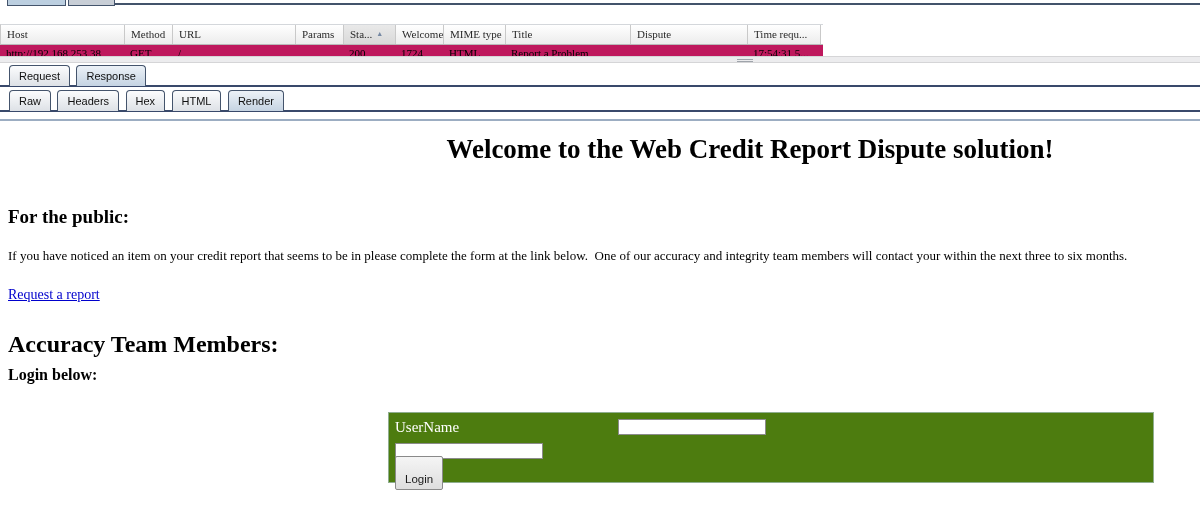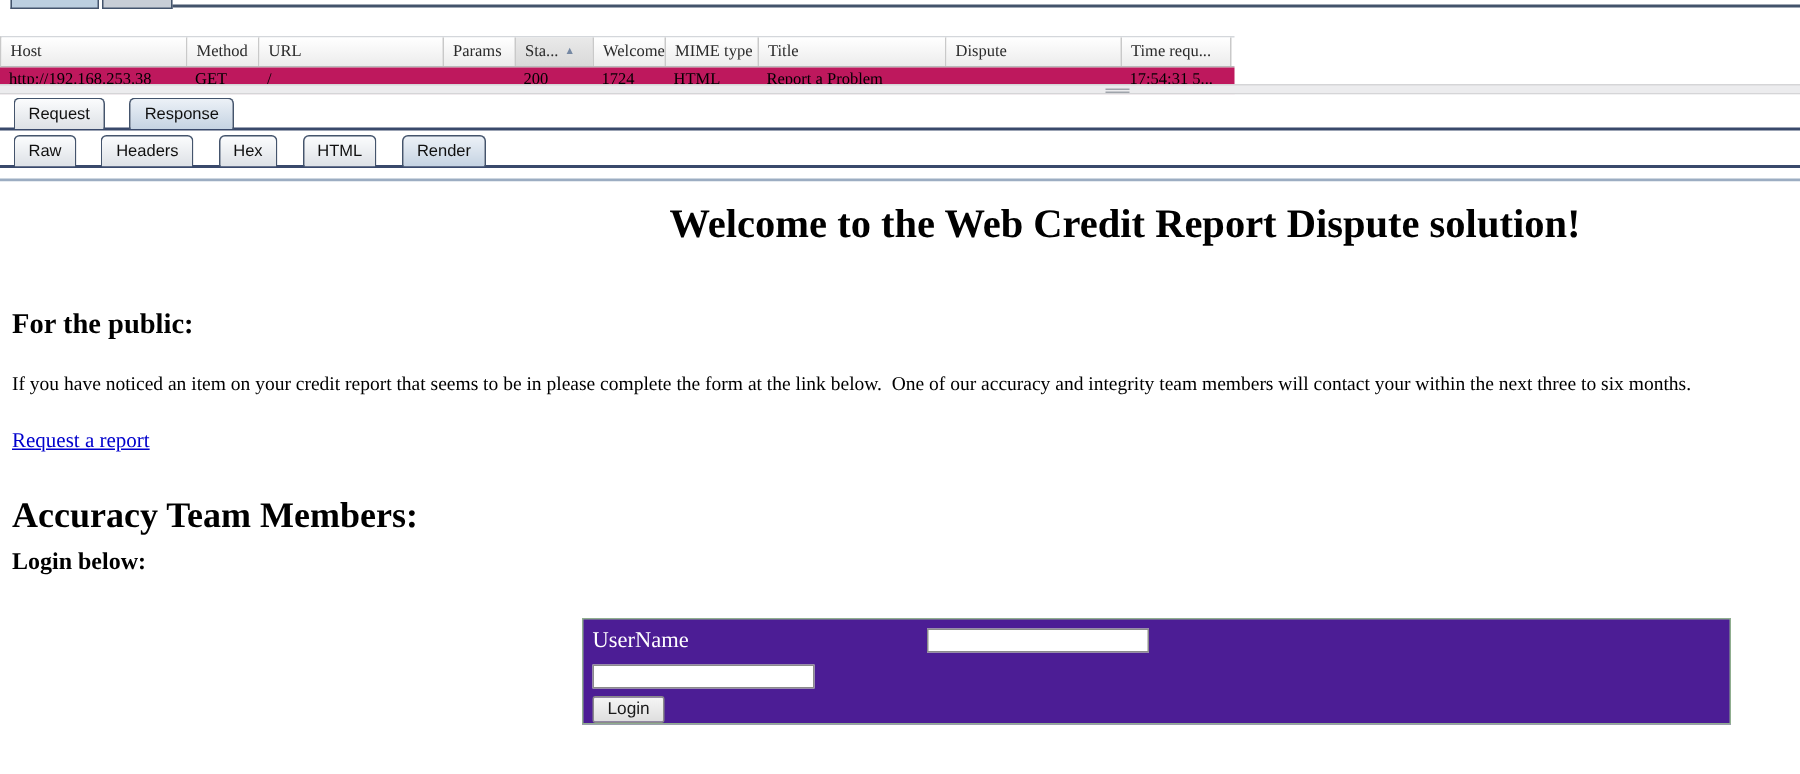--- a/index.html
+++ b/index.html
@@ -36,49 +36,49 @@
   .grip { position:absolute; left:737px; top:2px; width:16px; height:3px;
           border-top:1px solid #9fa4ab; border-bottom:1px solid #9fa4ab; }
 
   
   .tabbar { position:absolute; left:0; width:1200px; height:24px; padding:2px 0 0 9px;
             border-bottom:2px solid #39496b; background:#fff; }
   .tabbar.tb1 { top:63px; }
   .tabbar.tb2 { top:88px; }
   .underline2 { position:absolute; left:0; width:1200px; height:2px; background:#9cadc2; }
   .u1 { top:90px; } .u2 { top:119px; }
-  .tab { display:inline-block; height:21px; line-height:20px; padding:0 9px; margin-right:12px;
+  .tab { display:inline-block; height:21px; line-height:20px; padding:0 9px; margin-right:2px;
          border:1px solid #44546c; border-bottom:none; border-radius:4px 4px 0 0;
          background:linear-gradient(#fbfcfd,#dde1e6); font-size:11px; color:#101010;
          vertical-align:bottom; cursor:default; }
   .tab.sel { background:linear-gradient(#ecf1f7,#c5d3e2); }
 
   
   .render-pane { position:absolute; top:121px; left:0; width:1200px; height:395px;
                  background:#fff; overflow:hidden; color:#000;
                  font-family:"Liberation Serif", serif; }
   .page-content { width:1500px; }
   .rp-h1 { margin:12px 0 0 0; font-size:27px; font-weight:bold; text-align:center;
            line-height:1.2; font-family:"Liberation Serif", serif; }
   .rp-h3 { margin:41px 0 0 8px; font-size:19px; font-weight:bold; line-height:1.2; }
   .rp-p  { margin:19px 0 0 8px; font-size:13px; line-height:1.3; white-space:pre; }
   .link-row { margin:20px 0 0 8px; height:17px; }
   .rp-link { font-size:14px; color:#0000cc; text-decoration:underline; cursor:pointer; }
   .rp-h2 { margin:29px 0 0 8px; font-size:24px; font-weight:bold; line-height:1.15; }
   .rp-h4 { margin:7px 0 0 8px; font-size:16px; font-weight:bold; line-height:1.1; }
 
   
-  .login-table { margin:29px 0 0 388px; width:766px; height:71px; background:#4c1d95;
+  .login-table { margin:29px 0 0 388px; width:766px; height:71px; background:#4d7c0f;
                  border:1px solid #8fae8f; padding:2px 0 0 0; }
   .lt-row { display:flex; align-items:center; height:24px; padding-left:6px; }
   .lt-label { width:223px; color:#fff; font-size:15px; font-family:"Liberation Serif", serif; }
   .lt-input { width:148px; height:16px; border:1px solid #8b8b8b; background:#fff;
               font-size:12px; padding:0 2px; font-family:"Liberation Sans", sans-serif; }
   .lt-btnrow { height:20px; }
-  .lt-btn { height:18px; padding:0 9px; font-size:11.5px; color:#1a1a1a;
+  .lt-btn { height:18px; padding:16px 9px; font-size:11.5px; color:#1a1a1a;
             font-family:"Liberation Sans", sans-serif;
             background:linear-gradient(#f5f5f5,#dedede); border:1px solid #8a8a8a;
             border-radius:2px; cursor:default; }
 </style>
 </head>
 <body>
 
 <div class="top-sliver">
   <div class="top-line"></div>
   <div class="sliver-tab sel"></div>

